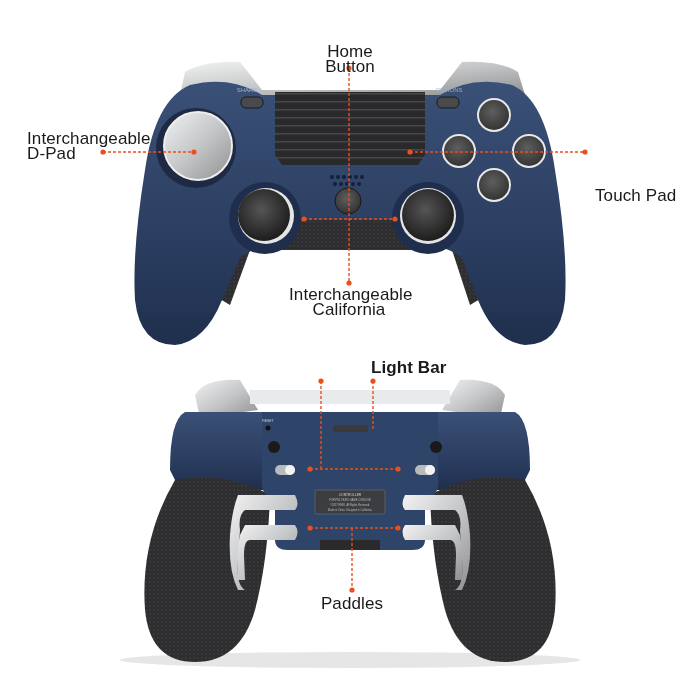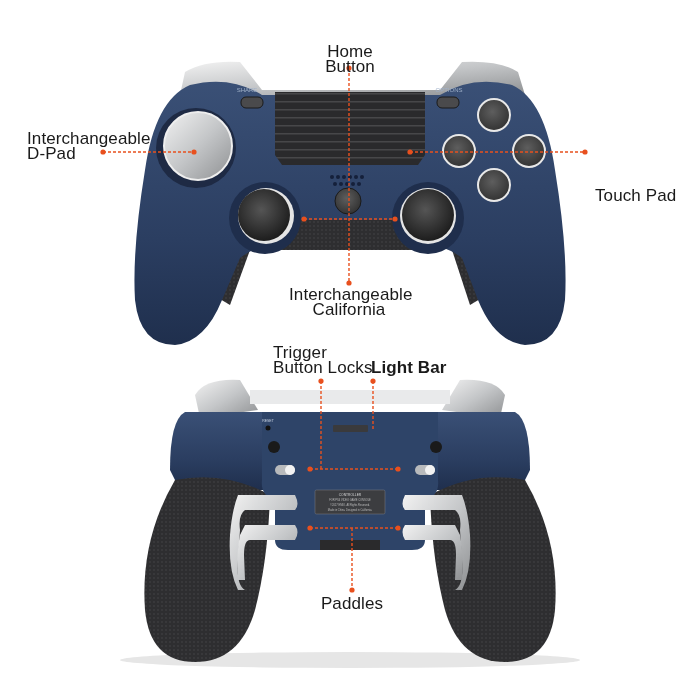--- a/index.html
+++ b/index.html
@@ -193,24 +193,20 @@
 
   <div class="label" style="left:595px; top:144px; width:100px;margin-top:44px;">
     <span>Touch Pad</span>
   </div>
 
   <div class="label center" style="left:289px; top:287px; width:120px;">
     <div>Interchangeable</div>
     <div>California</div>
   </div>
 
-  <div class="label" style="left:273px; top:345px; width:100px;">
-    <div>Trigger</div>
-    <div>Button Locks</div>
-  </div>
 
   <div class="label" style="left:371px; top:360px; width:80px;font-weight:bold;">
     <span>Light Bar</span>
   </div>
 
   <div class="label center" style="left:312px; top:596px; width:80px;text-align:center;">
     <span>Paddles</span>
   </div>
 
 </div>

